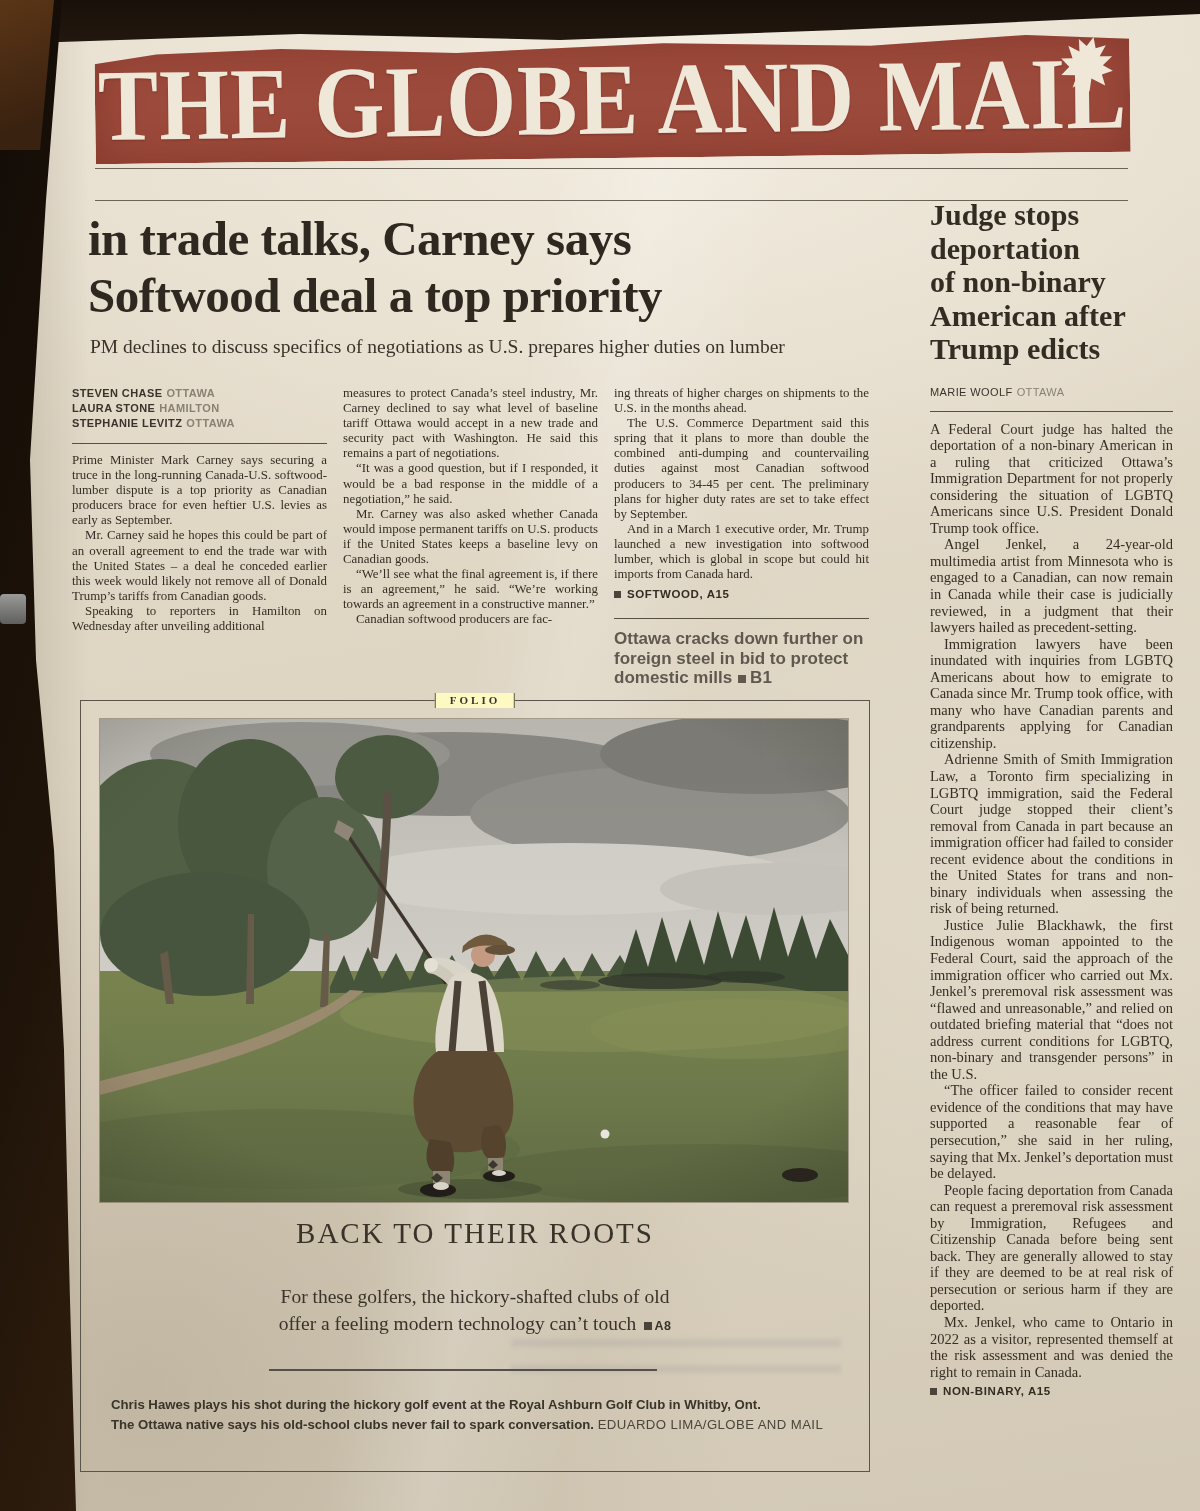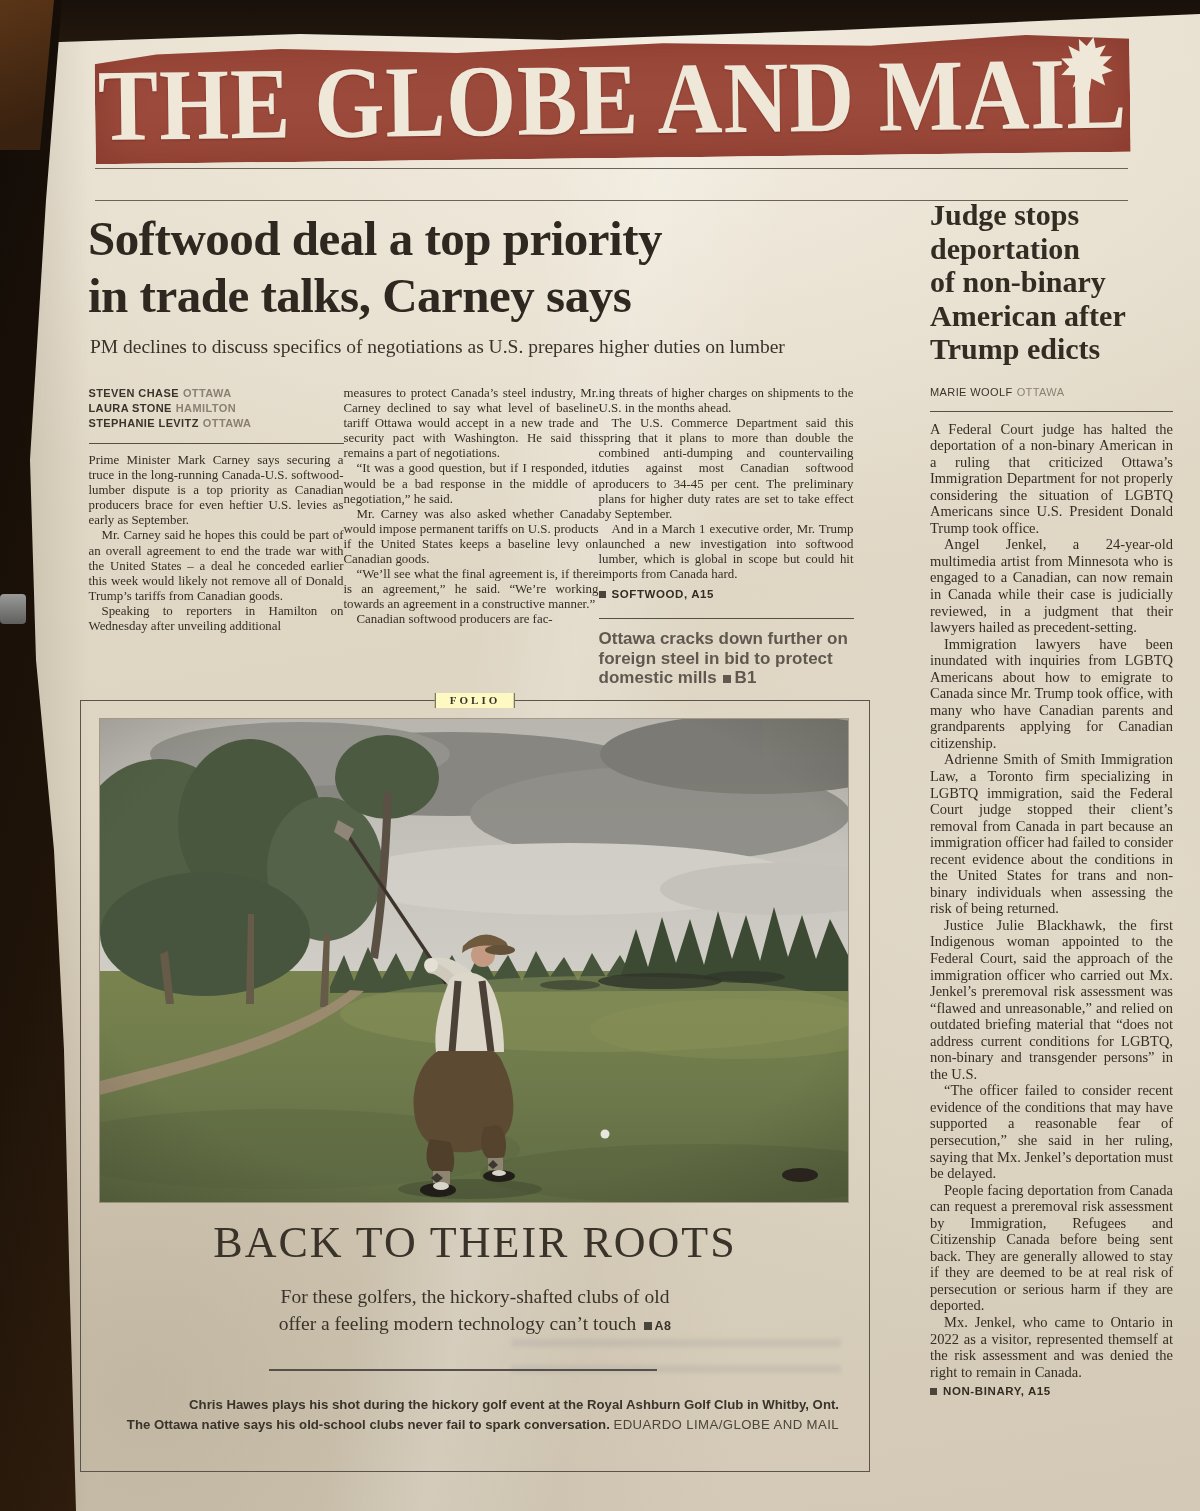--- a/index.html
+++ b/index.html
@@ -40,21 +40,21 @@
   
   .mh-rule1{position:absolute;left:95px;top:168px;width:1033px;border-top:1.6px solid #6b6356;z-index:3;}
   .mh-rule2{position:absolute;left:95px;top:200px;width:1033px;border-top:1.6px solid #6b6356;z-index:3;}
   .edition{position:absolute;left:95px;top:174px;width:1033px;text-align:center;z-index:3;
     font-family:"Liberation Sans",sans-serif;font-size:12.5px;font-weight:bold;letter-spacing:2.6px;color:#3c352b;}
   .edsq{display:inline-block;width:4px;height:4px;background:#3c352b;margin:0 22px;vertical-align:2px;}
   
   .headline{position:absolute;left:88px;top:210px;width:800px;z-index:2;
     font-size:49px;line-height:57px;font-weight:bold;letter-spacing:-.5px;color:#2e2820;}
   .deck{position:absolute;left:90px;top:336px;width:790px;z-index:2;font-size:19.5px;color:#3a332a;}
-  .cols{position:absolute;left:72px;top:386px;width:798px;display:flex;gap:0;z-index:2;justify-content:center;}
+  .cols{position:absolute;left:72px;top:386px;width:798px;display:flex;gap:16px;z-index:2;}
   .col{width:255px;font-size:12.9px;line-height:15.1px;text-align:justify;color:#352e24;}
   .col p{margin:0;}
   .col p + p{text-indent:13px;}
   .bylines{font-family:"Liberation Sans",sans-serif;font-size:11px;line-height:15px;
     font-weight:bold;letter-spacing:.4px;color:#3a332a;}
   .byloc{color:#8a8173;margin-left:4px;}
   .by-rule{border-top:1.6px solid #55503f;margin:12px 0 9px;}
   .jump{font-family:"Liberation Sans",sans-serif;font-weight:bold;font-size:11.5px;
     letter-spacing:.6px;color:#332c23;text-align:left;margin-top:5px;}
   .sq{display:inline-block;width:7px;height:7px;background:#4a443a;margin-right:6px;}
@@ -65,27 +65,27 @@
   
   .folio{position:absolute;left:80px;top:700px;width:788px;height:770px;z-index:2;
     border:1.6px solid #5a544a;}
   .folio-label{position:absolute;top:-8px;left:50%;transform:translateX(-50%);
     background:#fef9c3;border-left:1.6px solid #5a544a;border-right:1.6px solid #5a544a;
     padding:0 14px;font-family:Liberation Serif, serif;font-size:11px;font-weight:bold;
     letter-spacing:3px;color:#3a332a;line-height:15px;}
   .photo{position:absolute;left:19px;top:18px;width:748px;height:483px;
     outline:1px solid rgba(90,80,60,.45);}
   .folio-title{position:absolute;top:516px;left:0;width:100%;text-align:center;
-    font-size:44px;letter-spacing:2px;color:#3a332a;}
+    font-size:29px;letter-spacing:2px;color:#3a332a;}
   .folio-deck{position:absolute;top:582px;left:0;width:100%;text-align:center;
     font-size:19.5px;line-height:27px;color:#3a332a;}
   .folio-deck .sq{width:8px;height:8px;margin:0 2px 0 8px;}
   .deck-page{font-family:"Liberation Sans",sans-serif;font-weight:bold;font-size:12.5px;letter-spacing:.5px;}
   .folio-rule{position:absolute;top:668px;left:188px;width:388px;border-top:2px solid #55504a;}
-  .caption{position:absolute;top:694px;left:30px;width:728px;text-align:right;
+  .caption{position:absolute;top:694px;left:30px;width:728px;text-align:left;
     font-family:"Liberation Sans",sans-serif;font-size:13.2px;line-height:19.5px;
     font-weight:bold;color:#3b342b;}
   .credit{font-weight:normal;letter-spacing:.4px;color:#4c453b;}
   .ghost{position:absolute;top:630px;left:430px;width:330px;height:60px;opacity:.10;filter:blur(2px);
     background:repeating-linear-gradient(rgba(60,70,110,0) 0 8px, rgba(60,70,110,.8) 8px 16px, rgba(60,70,110,0) 16px 26px);}
   
   .sidebar{position:absolute;left:930px;top:198px;width:243px;z-index:2;}
   .sb-head{font-size:30px;line-height:33.5px;font-weight:bold;color:#332c23;margin:0 0 20px;}
   .sb-byline{font-family:"Liberation Sans",sans-serif;font-size:11px;font-weight:normal;
     letter-spacing:.4px;color:#3a332a;}
@@ -110,22 +110,22 @@
       <span class="banner-title">THE GLOBE AND MAIL</span>
     </div>
     <svg class="leaf" width="58" height="60" viewBox="0 0 100 104">
       <path fill="#efe7d8" d="M50 0 L58 18 L74 9 L68 30 L89 25 L77 44 L96 49 L79 60 L89 77 L63 71 L65 94 L50 79 L35 94 L37 71 L11 77 L21 60 L4 49 L23 44 L11 25 L32 30 L26 9 L42 18 Z M47 78 L53 78 L56 104 L44 104 Z"></path>
     </svg>
   </div>
   <div class="mh-rule1"></div>
   <div class="mh-rule2"></div>
 
   <div class="headline">
+    <div>in trade talks, Carney says</div>
     <div>Softwood deal a top priority</div>
-    <div>in trade talks, Carney says</div>
   </div>
   <div class="deck">PM declines to discuss specifics of negotiations as U.S. prepares higher duties on lumber</div>
 
   <div class="cols">
     <div class="col">
       <div class="bylines">
         <div><span>STEVEN CHASE</span><span class="byloc">OTTAWA</span></div>
         <div><span>LAURA STONE</span><span class="byloc">HAMILTON</span></div>
         <div><span>STEPHANIE LEVITZ</span><span class="byloc">OTTAWA</span></div>
       </div>

